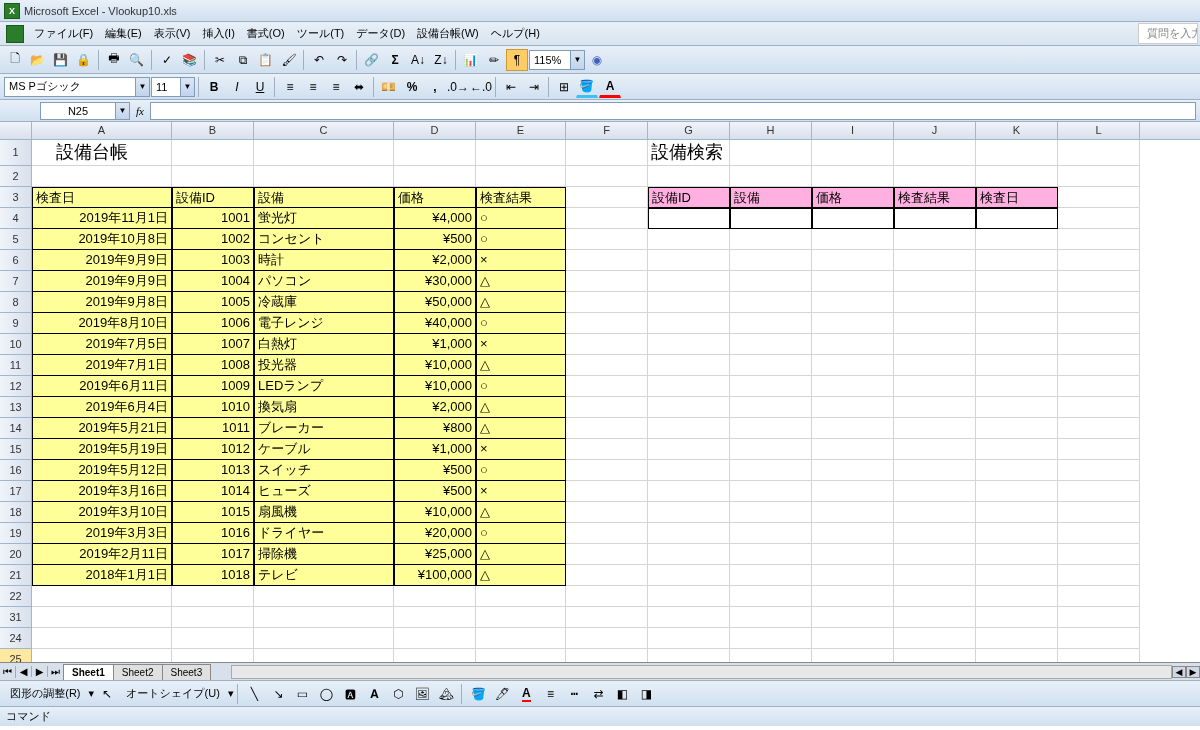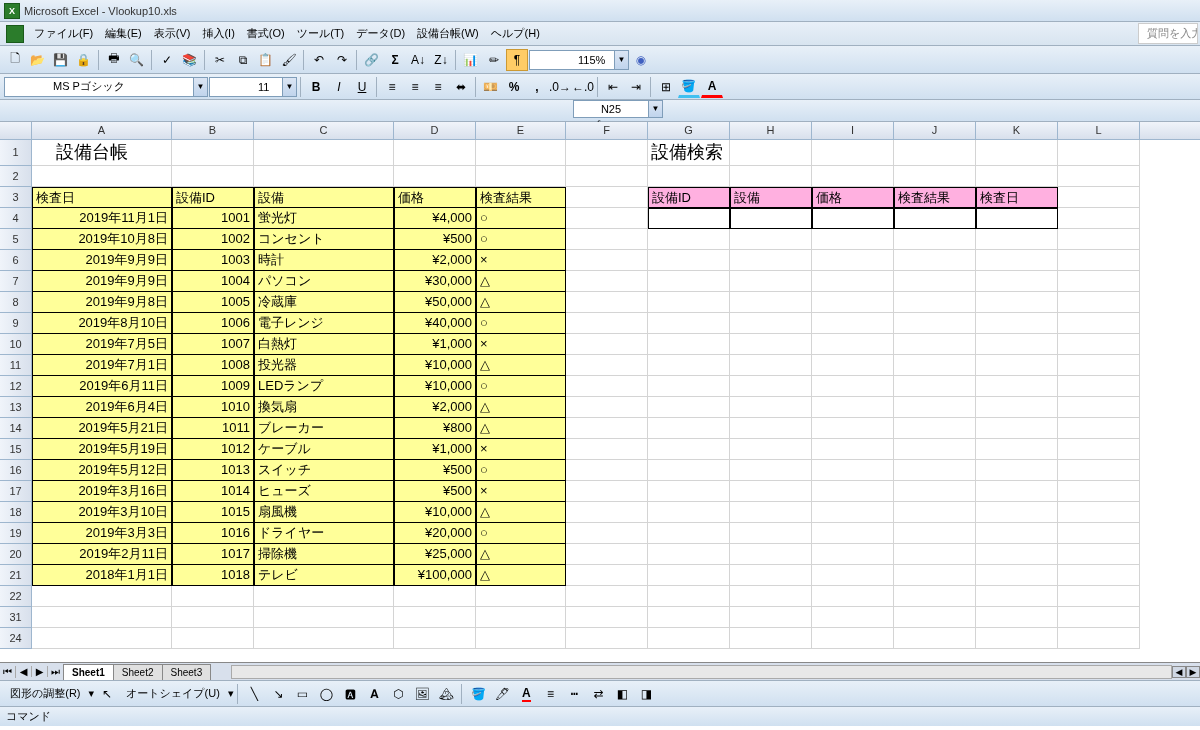--- a/index.html
+++ b/index.html
@@ -10,30 +10,30 @@
 .title-bar .title-text { color: #333; }
 
 .menu-bar { height: 24px; background: linear-gradient(#e8f0f8, #d8e4f0); display: flex; align-items: center; padding: 0 2px; border-bottom: 1px solid #a0b0c0; }
 .menu-bar .menu-icon { width: 18px; height: 18px; background: #2b7c2b; margin: 0 4px; border: 1px solid #1a5a1a; }
 .menu-bar .menu-item { padding: 2px 6px; cursor: default; }
 .menu-bar .question-box { margin-left: auto; color: #888; padding: 2px 8px; border: 1px solid #ccc; background: #fff; width: 60px; overflow: hidden; white-space: nowrap; }
 
 .toolbar { height: 28px; background: linear-gradient(#e8f0f8, #d0e0f0); display: flex; align-items: center; padding: 0 4px; border-bottom: 1px solid #a0b0c0; gap: 1px; }
 .tb-btn { width: 22px; height: 22px; border: 1px solid transparent; display: inline-flex; align-items: center; justify-content: center; font-size: 12px; cursor: default; }
 .tb-sep { width: 2px; height: 20px; border-left: 1px solid #a0b0c0; margin: 0 2px; }
-.tb-combo { height: 20px; border: 1px solid #7f9db9; background: #fff; display: inline-flex; align-items: center; padding-left: 44px; }
+.tb-combo { height: 20px; border: 1px solid #7f9db9; background: #fff; display: inline-flex; align-items: center; }
 .tb-combo input { border: none; outline: none; font-size: 11px; padding: 0 4px; height: 18px; }
 .tb-combo .dd { width: 14px; background: linear-gradient(#dce6f4,#c0d4ec); text-align: center; font-size: 8px; border-left: 1px solid #7f9db9; height: 18px; line-height: 18px; }
 
 .toolbar2 { height: 26px; }
-.font-combo input { width: 144px; }
+.font-combo input { width: 130px; }
 .size-combo input { width: 28px; }
 .zoom-combo input { width: 40px; }
 
-.namebox-row { height: 22px; background: linear-gradient(#e8f0f8, #d0e0f0); display: flex; align-items: center; padding: 0 4px; border-bottom: 1px solid #a0b0c0; flex-direction: column; }
+.namebox-row { height: 22px; background: linear-gradient(#e8f0f8, #d0e0f0); display: flex; align-items: center; padding: 0 4px; border-bottom: 1px solid #a0b0c0; }
 .name-box { width: 90px; height: 18px; border: 1px solid #7f9db9; background: #fff; display: flex; align-items: center; margin-left: 36px; }
 .name-box input { border: none; width: 74px; font-size: 11px; padding: 0 4px; text-align: center; color: #000; }
 .name-box .dd { width: 14px; background: linear-gradient(#dce6f4,#c0d4ec); text-align: center; font-size: 8px; border-left: 1px solid #7f9db9; height: 16px; line-height: 16px; }
 .fx-label { margin: 0 6px; font-style: italic; font-family: serif; }
 .formula-bar { flex: 1; height: 18px; border: 1px solid #7f9db9; background: #fff; }
 
 .grid-area { position: relative; height: 540px; overflow: hidden; }
 .col-headers { display: flex; height: 18px; background: linear-gradient(#f0f4fa, #d8e0ec); border-bottom: 1px solid #9eb6ce; }
 .corner { width: 32px; border-right: 1px solid #9eb6ce; background: linear-gradient(#f0f4fa,#d8e0ec); }
 .ch { border-right: 1px solid #9eb6ce; text-align: center; font-size: 11px; line-height: 17px; color: #333; }
@@ -551,20 +551,35 @@
         <div class="cell wD"></div>
         <div class="cell wE"></div>
         <div class="cell wF"></div>
         <div class="cell wG"></div>
         <div class="cell wH"></div>
         <div class="cell wI"></div>
         <div class="cell wJ"></div>
         <div class="cell wK"></div>
         <div class="cell wL"></div>
       </div>
+      <div class="row row-25">
+        <div class="rh">25</div>
+        <div class="cell wA"></div>
+        <div class="cell wB"></div>
+        <div class="cell wC"></div>
+        <div class="cell wD"></div>
+        <div class="cell wE"></div>
+        <div class="cell wF"></div>
+        <div class="cell wG"></div>
+        <div class="cell wH"></div>
+        <div class="cell wI"></div>
+        <div class="cell wJ"></div>
+        <div class="cell wK"></div>
+        <div class="cell wL"></div>
+      </div>
     </div>
 </div>
 
 <div class="sheet-tabs">
   <span class="nav-btn">⏮</span>
   <span class="nav-btn">◀</span>
   <span class="nav-btn">▶</span>
   <span class="nav-btn">⏭</span>
   <span class="tab active">Sheet1</span>
   <span class="tab inactive">Sheet2</span>

